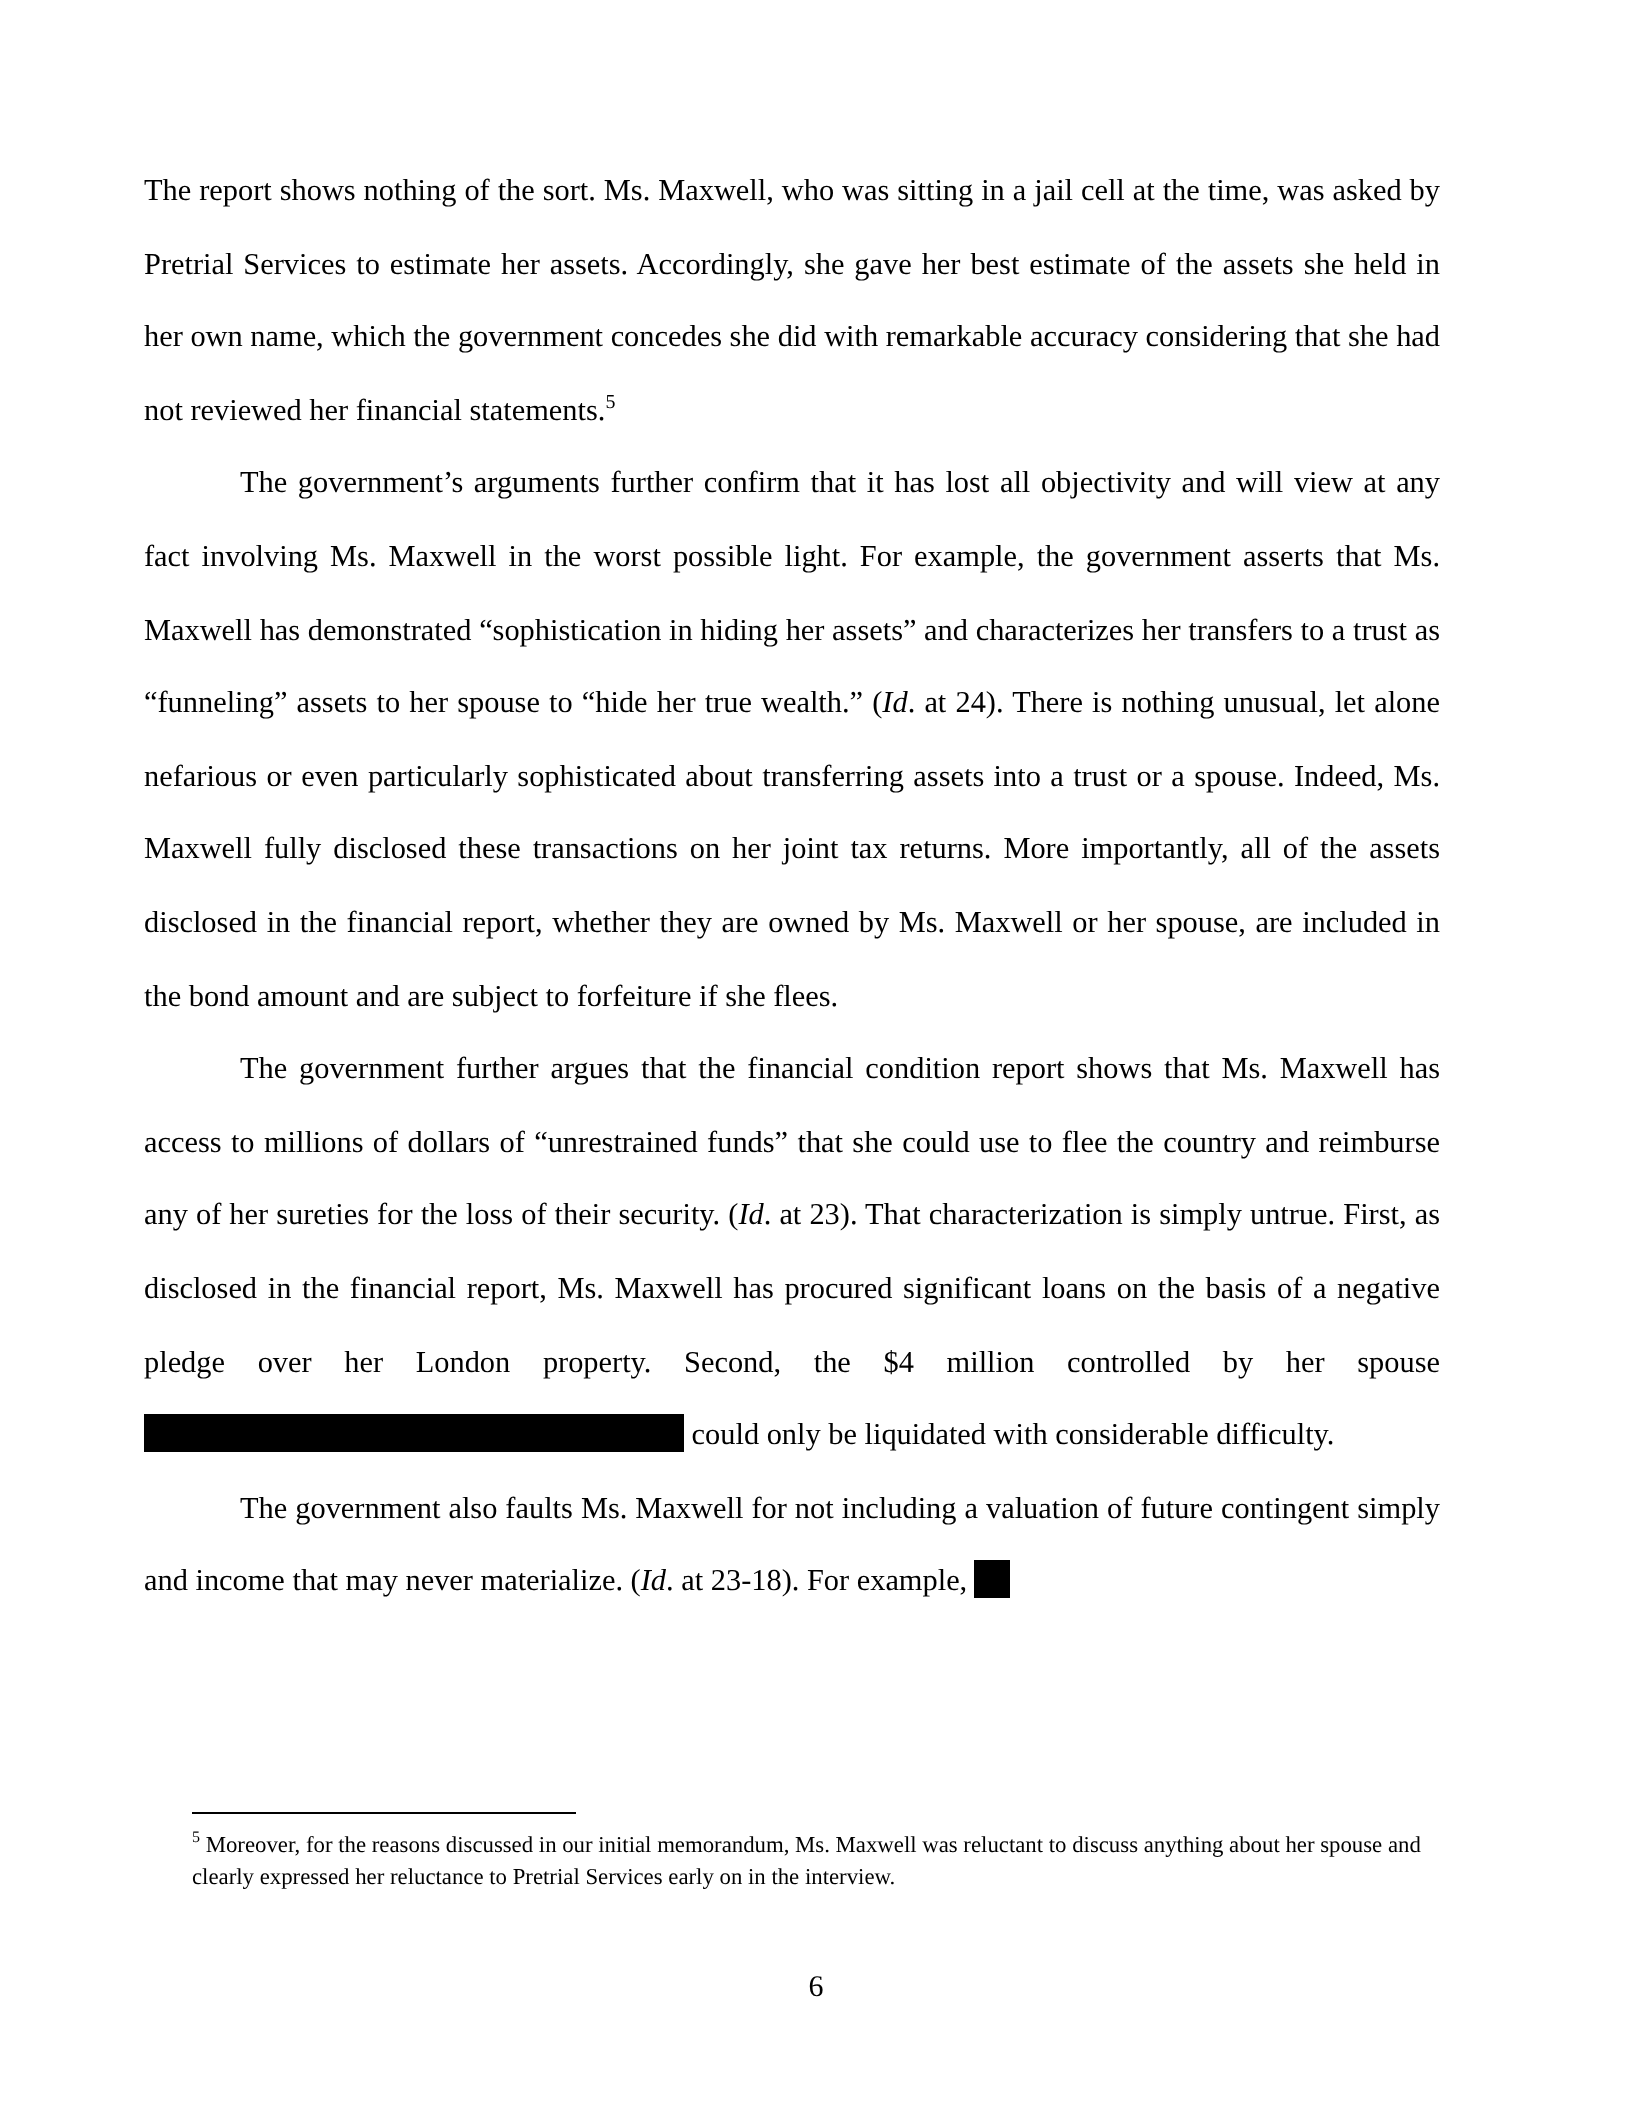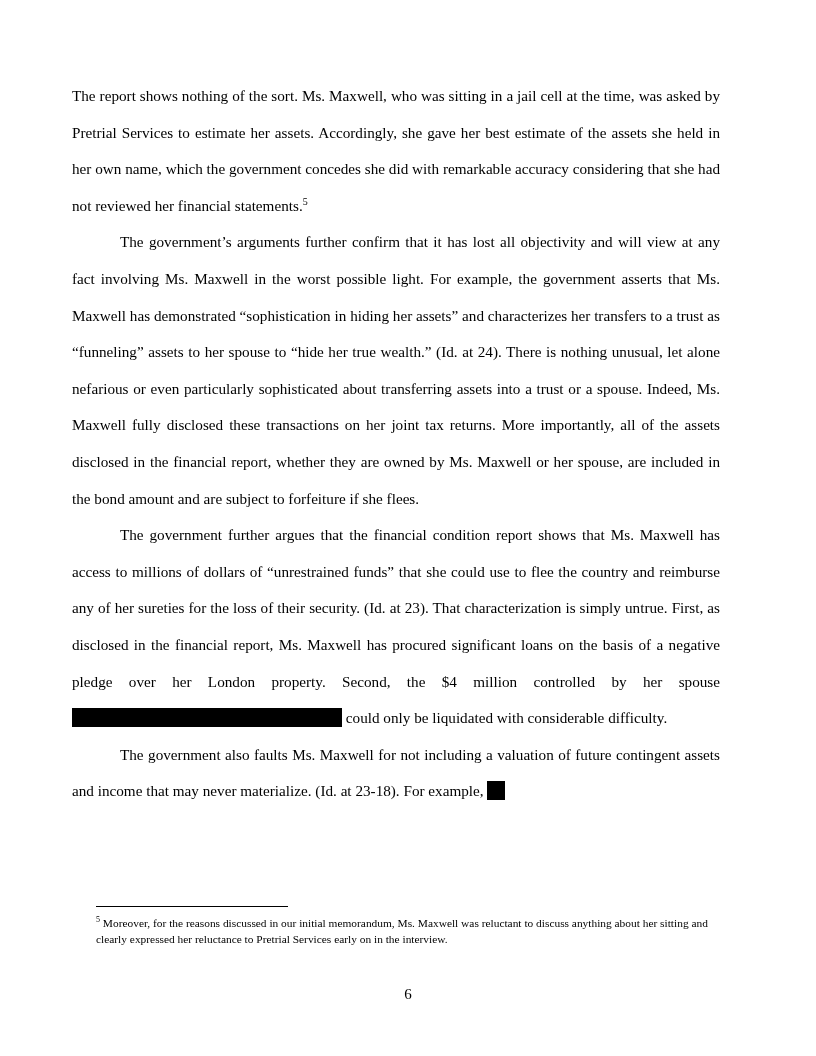--- a/index.html
+++ b/index.html
@@ -34,20 +34,21 @@
   }
   .indent {
     text-indent: 48px;
   }
   .sup {
     font-size: 10px;
     vertical-align: super;
     line-height: 0;
   }
   .ital {
+    font-style: italic;
   }
   .redaction {
     display: inline-block;
     background: #000000;
     vertical-align: middle;
     height: 19px;
   }
   .redact-long {
     width: 270px;
     position: relative;
@@ -100,25 +101,25 @@
 
     <p class="indent">
       <span>The government’s arguments further confirm that it has lost all objectivity and will view at any fact involving Ms. Maxwell in the worst possible light.  For example, the government asserts that Ms. Maxwell has demonstrated “sophistication in hiding her assets” and characterizes her transfers to a trust as “funneling” assets to her spouse to “hide her true wealth.”  (</span><span class="ital">Id</span><span>. at 24).  There is nothing unusual, let alone nefarious or even particularly sophisticated about transferring assets into a trust or a spouse.  Indeed, Ms. Maxwell fully disclosed these transactions on her joint tax returns.  More importantly, all of the assets disclosed in the financial report, whether they are owned by Ms. Maxwell or her spouse, are included in the bond amount and are subject to forfeiture if she flees.</span>
     </p>
 
     <p class="indent">
       <span>The government further argues that the financial condition report shows that Ms. Maxwell has access to millions of dollars of “unrestrained funds” that she could use to flee the country and reimburse any of her sureties for the loss of their security.  (</span><span class="ital">Id</span><span>. at 23).  That characterization is simply untrue.  First, as disclosed in the financial report, Ms. Maxwell has procured significant loans on the basis of a negative pledge over her London property.  Second, the $4 million controlled by her spouse </span><span class="redaction redact-long"></span><span> could only be liquidated with considerable difficulty.</span>
     </p>
 
     <p class="indent">
-      <span>The government also faults Ms. Maxwell for not including a valuation of future contingent assets and income that may never materialize.  (</span><span class="ital">Id</span><span>. at 23-18).  For example,</span>&nbsp;<span class="redaction redact-short"></span>
+      <span>The government also faults Ms. Maxwell for not including a valuation of future contingent simply and income that may never materialize.  (</span><span class="ital">Id</span><span>. at 23-18).  For example,</span>&nbsp;<span class="redaction redact-short"></span>
     </p>
 
   </div>
 
   <div class="footnote-area">
     <div class="footnote-rule"></div>
-    <div class="footnote-text"><span class="sup">5</span><span> Moreover, for the reasons discussed in our initial memorandum, Ms. Maxwell was reluctant to discuss anything about her sitting and clearly expressed her reluctance to Pretrial Services early on in the interview.</span></div>
+    <div class="footnote-text"><span class="sup">5</span><span> Moreover, for the reasons discussed in our initial memorandum, Ms. Maxwell was reluctant to discuss anything about her spouse and clearly expressed her reluctance to Pretrial Services early on in the interview.</span></div>
   </div>
 
   <div class="page-number">6</div>
 
 </div>
 
 </body></html>

